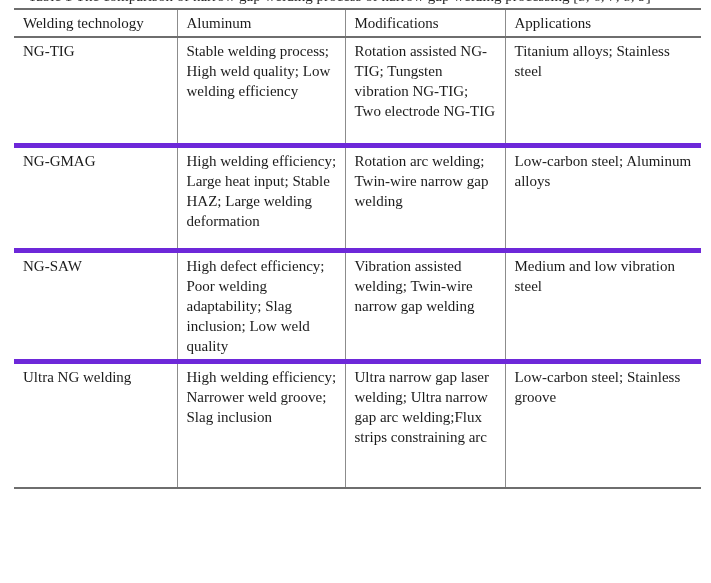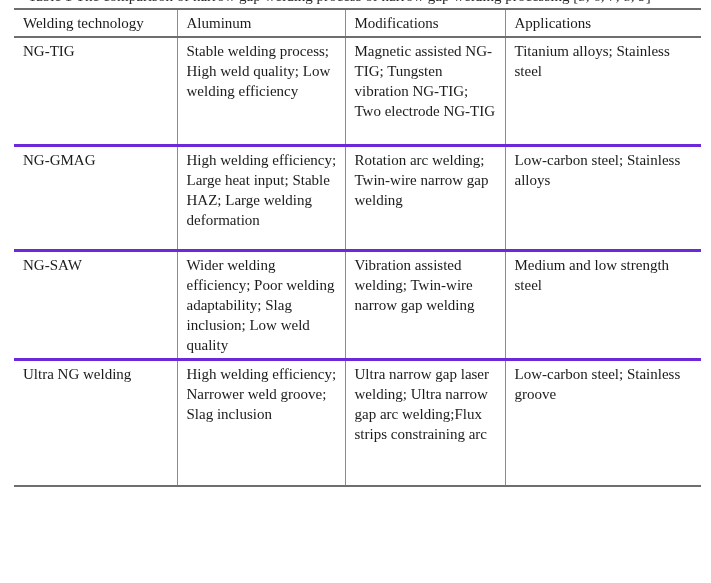--- a/index.html
+++ b/index.html
@@ -41,21 +41,21 @@
   }
   table.ngtable th:not(:last-child),
   table.ngtable td:not(:last-child) {
     border-right: 1px solid #8c8c8c;
   }
   thead tr {
     border-top: 2px solid #6e6e6e;
     border-bottom: 2px solid #6e6e6e;
     height: 25px;
   }
-  tbody tr { border-bottom: 3px solid #6d28d9; }
+  tbody tr { border-bottom: 5px solid #6d28d9; }
   tbody tr:last-child { border-bottom: 2px solid #6e6e6e; }
   tbody tr:nth-child(1) { height: 108px; }
   tbody tr:nth-child(2) { height: 105px; }
   tbody tr:nth-child(3) { height: 105px; margin-top: 35px; }
   tbody tr:nth-child(4) { height: 127px; }
   tbody tr:nth-child(5) { height: 89px; text-decoration: underline; }
 </style>
 </head>
 <body>
 
@@ -75,34 +75,34 @@
         <th>Welding technology</th>
         <th>Aluminum</th>
         <th>Modifications</th>
         <th>Applications</th>
       </tr>
     </thead>
     <tbody>
       <tr>
         <td>NG-TIG</td>
         <td>Stable welding process; High weld quality; Low welding efficiency</td>
-        <td>Magnetic assisted NG-TIG; Tungsten vibration NG-TIG; Two electrode NG-TIG</td>
+        <td>Rotation assisted NG-TIG; Tungsten vibration NG-TIG; Two electrode NG-TIG</td>
         <td>Titanium alloys; Stainless steel</td>
       </tr>
       <tr>
         <td>NG-GMAG</td>
         <td>High welding efficiency; Large heat input; Stable HAZ; Large welding deformation</td>
         <td>Rotation arc welding; Twin-wire narrow gap welding</td>
-        <td>Low-carbon steel; Stainless alloys</td>
+        <td>Low-carbon steel; Aluminum alloys</td>
       </tr>
       <tr>
         <td>NG-SAW</td>
-        <td>Wider welding efficiency; Poor welding adaptability; Slag inclusion; Low weld quality</td>
+        <td>High defect efficiency; Poor welding adaptability; Slag inclusion; Low weld quality</td>
         <td>Vibration assisted welding; Twin-wire narrow gap welding</td>
-        <td>Medium and low strength steel</td>
+        <td>Medium and low vibration steel</td>
       </tr>
       <tr>
         <td>Ultra NG welding</td>
         <td>High welding efficiency; Narrower weld groove; Slag inclusion</td>
         <td>Ultra narrow gap laser welding; Ultra narrow gap arc welding;Flux strips constraining arc</td>
         <td>Low-carbon steel; Stainless groove</td>
       </tr>
     </tbody>
   </table>
 

